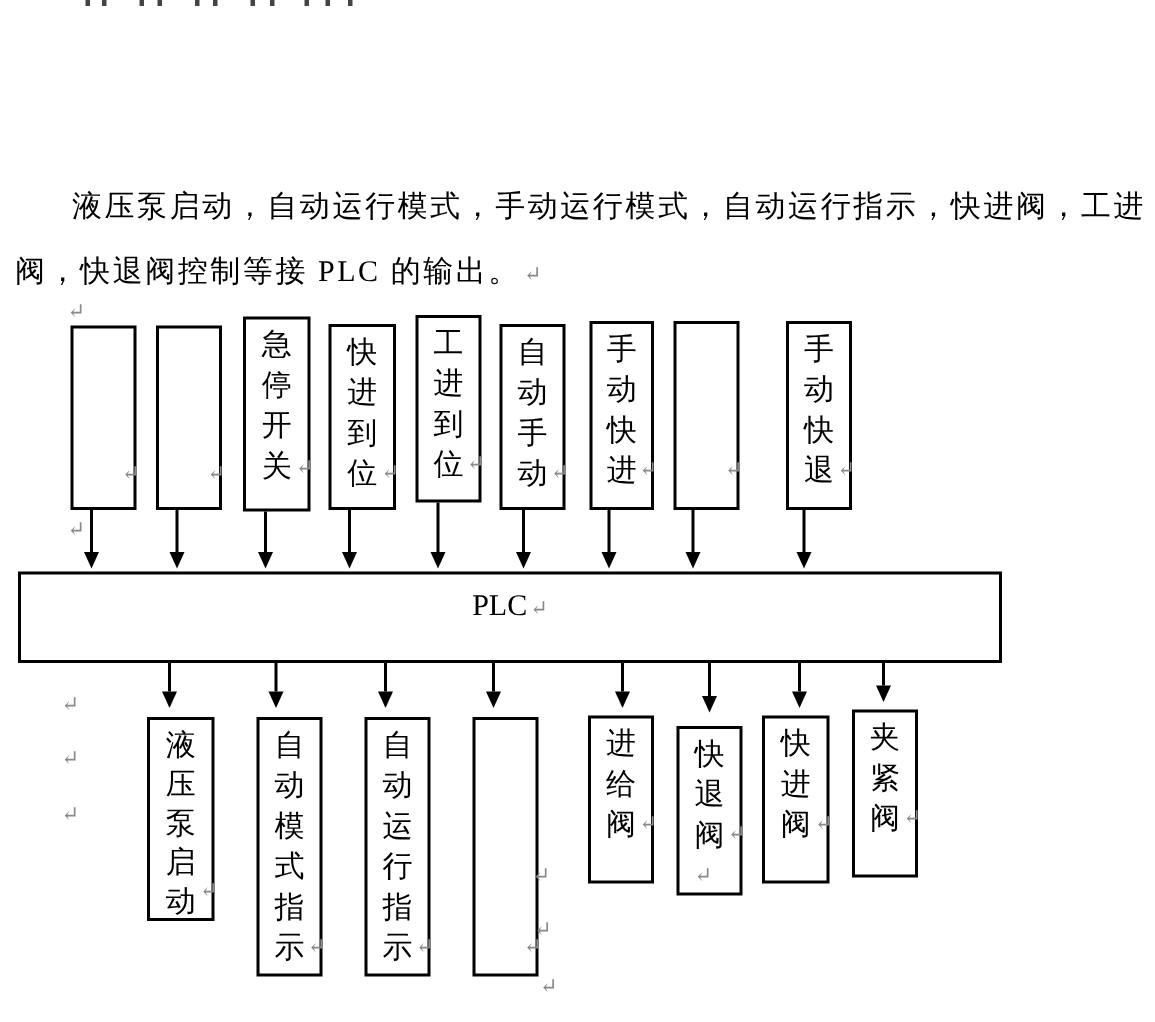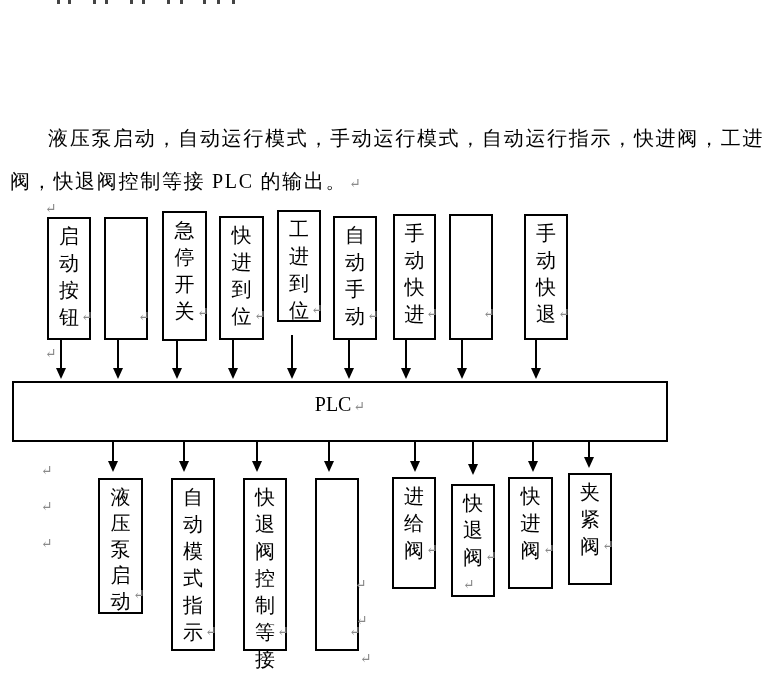--- a/index.html
+++ b/index.html
@@ -34,35 +34,34 @@
   <div class="frag" style="left:142px"></div>
   <div class="frag" style="left:167px"></div>
   <div class="frag" style="left:180px"></div>
   <div class="frag" style="left:203px"></div>
   <div class="frag" style="left:217px"></div>
   <div class="frag" style="left:232px"></div>
 
   <div class="para" style="top:117px"><span>液压泵启动，自动运行模式，手动运行模式，自动运行指示，快进阀，工进阀，快退阀控制等接 PLC 的输出。</span><span class="pmark inline">↵</span></div>
 
   <div class="vbox" style="left:47px;top:217px;width:44px;height:123px">
-    <span class="vtext">启动按钮</span>
     <span class="pmark abs" style="top:91px;right:-4px">↵</span>
   </div>
   <div class="vbox" style="left:104px;top:217px;width:44px;height:123px">
     <span class="pmark abs" style="top:91px;right:-4px">↵</span>
   </div>
   <div class="vbox" style="left:162px;top:211px;width:45px;height:130px">
     <span class="vtext">急停开关</span>
     <span class="pmark abs" style="top:93px;right:-4px">↵</span>
   </div>
   <div class="vbox" style="left:219px;top:216px;width:45px;height:124px">
     <span class="vtext">快进到位</span>
     <span class="pmark abs" style="top:91px;right:-4px">↵</span>
   </div>
-  <div class="vbox" style="left:277px;top:210px;width:44px;height:112px">
+  <div class="vbox" style="left:277px;top:210px;width:44px;height:125px">
     <span class="vtext">工进到位</span>
     <span class="pmark abs" style="top:91px;right:-4px">↵</span>
   </div>
   <div class="vbox" style="left:333px;top:216px;width:44px;height:124px">
     <span class="vtext">自动手动</span>
     <span class="pmark abs" style="top:91px;right:-4px">↵</span>
   </div>
   <div class="vbox" style="left:393px;top:214px;width:43px;height:126px">
     <span class="vtext">手动快进</span>
     <span class="pmark abs" style="top:91px;right:-4px">↵</span>
@@ -117,21 +116,21 @@
 
   <div class="vbox lh26" style="left:98px;top:478px;width:45px;height:136px">
     <span class="vtext">液压泵启动</span>
     <span class="pmark abs" style="top:108px;right:-4px">↵</span>
   </div>
   <div class="vbox" style="left:171px;top:478px;width:44px;height:173px">
     <span class="vtext">自动模式指示</span>
     <span class="pmark abs" style="top:145px;right:-4px">↵</span>
   </div>
   <div class="vbox" style="left:243px;top:478px;width:44px;height:173px">
-    <span class="vtext">快退阀控制等接</span>
+    <span class="vtext">自动运行指示</span>
     <span class="pmark abs" style="top:145px;right:-4px">↵</span>
   </div>
   <div class="vbox" style="left:315px;top:478px;width:44px;height:173px">
     <span class="pmark abs" style="top:145px;right:-4px">↵</span>
   </div>
   <div class="vbox" style="left:392px;top:477px;width:44px;height:112px">
     <span class="vtext">进给阀</span>
     <span class="pmark abs" style="top:64px;right:-4px">↵</span>
   </div>
   <div class="vbox" style="left:451px;top:484px;width:44px;height:113px">

